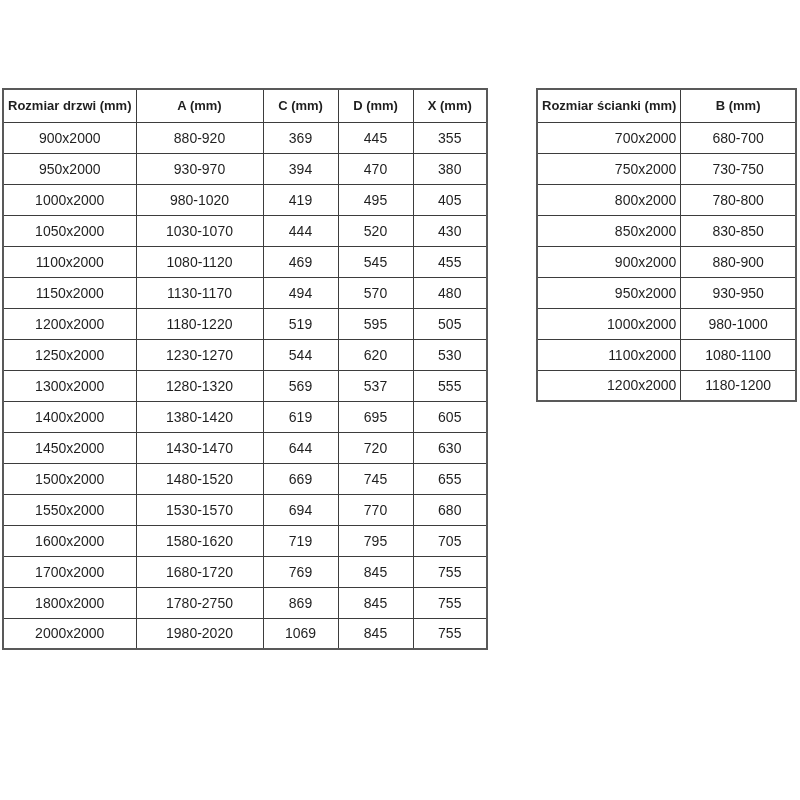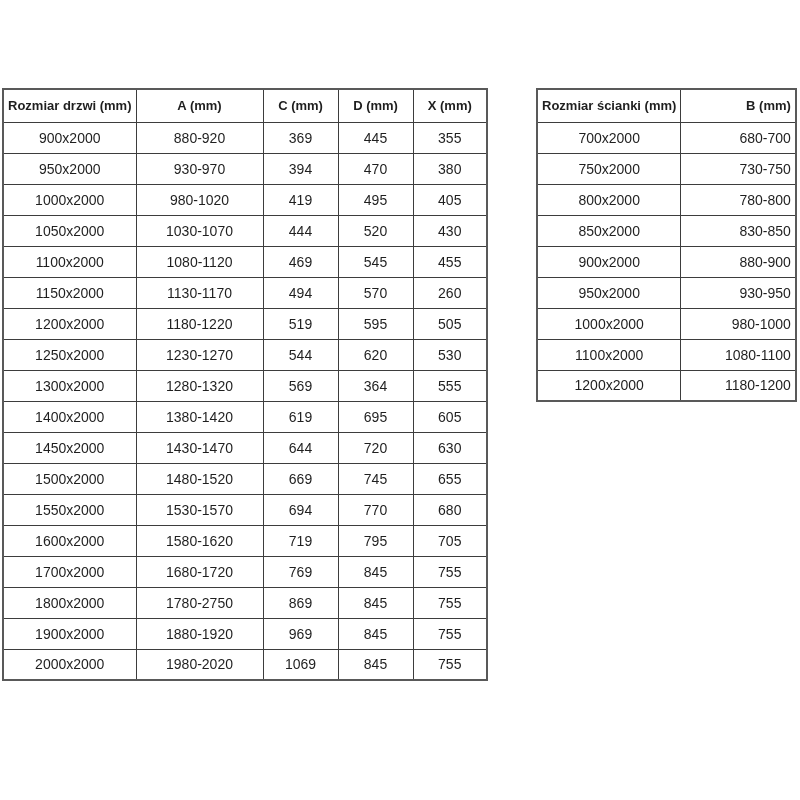--- a/index.html
+++ b/index.html
@@ -46,22 +46,22 @@
   }
   table.door-table { left: 2px; }
   table.wall-table { left: 536px; }
 
   .door-table th:nth-child(1), .door-table td:nth-child(1) { width: 133px; }
   .door-table th:nth-child(2), .door-table td:nth-child(2) { width: 127px; }
   .door-table th:nth-child(3), .door-table td:nth-child(3) { width: 75px; }
   .door-table th:nth-child(4), .door-table td:nth-child(4) { width: 75px; }
   .door-table th:nth-child(5), .door-table td:nth-child(5) { width: 74px; text-align: center; }
 
-  .wall-table th:nth-child(1), .wall-table td:nth-child(1) { width: 139px; }
-  .wall-table th:nth-child(2), .wall-table td:nth-child(2) { width: 115px; text-align: right; }
+  .wall-table th:nth-child(1), .wall-table td:nth-child(1) { width: 139px; text-align: right; }
+  .wall-table th:nth-child(2), .wall-table td:nth-child(2) { width: 115px; }
 </style>
 </head>
 <body>
 
 <div class="canvas">
 
   <table class="spec door-table">
     <thead>
       <tr>
           <th>Rozmiar drzwi (mm)</th>
@@ -105,41 +105,41 @@
           <td>1080-1120</td>
           <td>469</td>
           <td>545</td>
           <td>455</td>
         </tr>
         <tr>
           <td>1150x2000</td>
           <td>1130-1170</td>
           <td>494</td>
           <td>570</td>
-          <td>260</td>
+          <td>480</td>
         </tr>
         <tr>
           <td>1200x2000</td>
           <td>1180-1220</td>
           <td>519</td>
           <td>595</td>
           <td>505</td>
         </tr>
         <tr>
           <td>1250x2000</td>
           <td>1230-1270</td>
           <td>544</td>
           <td>620</td>
           <td>530</td>
         </tr>
         <tr>
           <td>1300x2000</td>
           <td>1280-1320</td>
           <td>569</td>
-          <td>364</td>
+          <td>537</td>
           <td>555</td>
         </tr>
         <tr>
           <td>1400x2000</td>
           <td>1380-1420</td>
           <td>619</td>
           <td>695</td>
           <td>605</td>
         </tr>
         <tr>
@@ -178,27 +178,20 @@
           <td>755</td>
         </tr>
         <tr>
           <td>1800x2000</td>
           <td>1780-2750</td>
           <td>869</td>
           <td>845</td>
           <td>755</td>
         </tr>
         <tr>
-          <td>1900x2000</td>
-          <td>1880-1920</td>
-          <td>969</td>
-          <td>845</td>
-          <td>755</td>
-        </tr>
-        <tr>
           <td>2000x2000</td>
           <td>1980-2020</td>
           <td>1069</td>
           <td>845</td>
           <td>755</td>
         </tr>
       </tbody>
   </table>
 
   <table class="spec wall-table">

